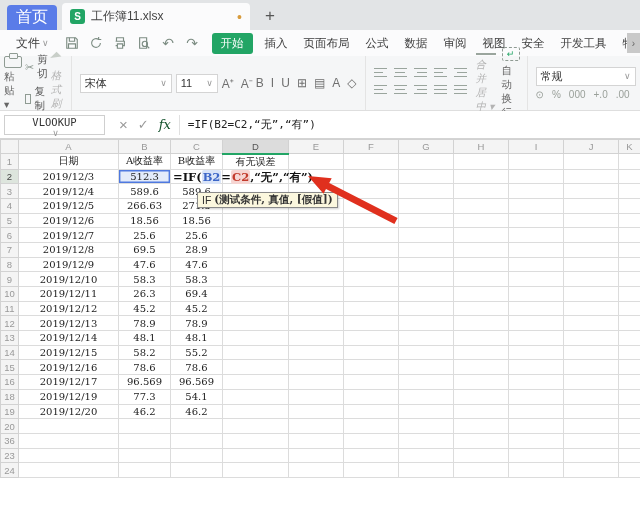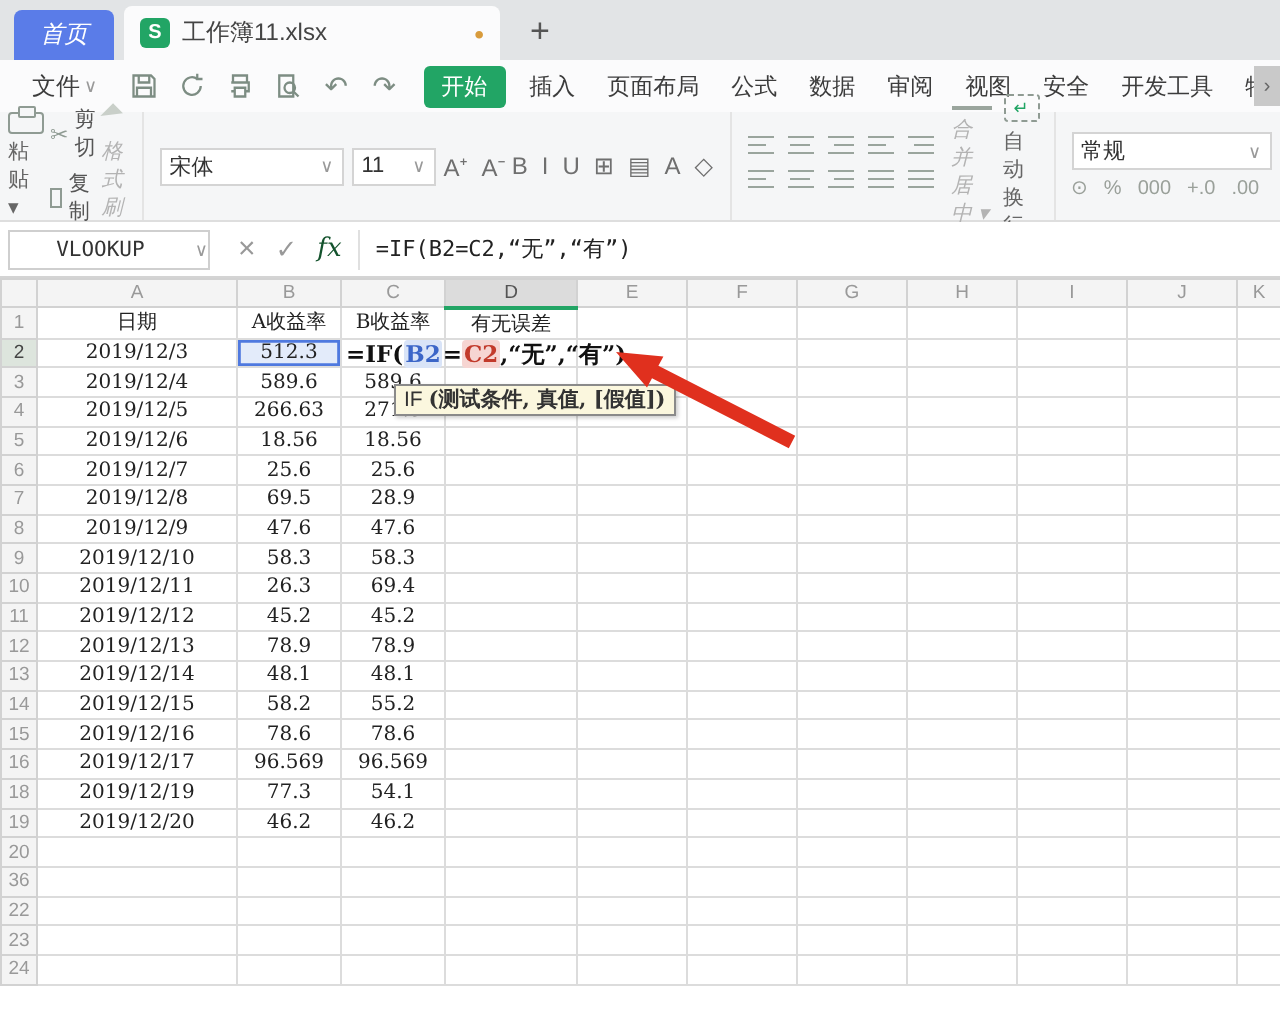--- a/index.html
+++ b/index.html
@@ -1,21 +1,21 @@
 <!DOCTYPE html>
 <html><head>
 <meta charset="utf-8">
 <style>
   * { margin:0; padding:0; box-sizing:border-box; }
   body { font-family:"Liberation Sans", sans-serif; }
   .app { position:relative; width:640px; height:505px; background:#fff; overflow:hidden; font-size:12px; color:#333; }
 
   
   .tabbar { position:absolute; left:0; top:0; width:640px; height:30px; background:#e2e4e6; }
-  .home-tab { position:absolute; left:7px; top:5px; width:50px; height:25px; background:#5a7ce8; border-radius:4px 4px 0 0; color:#fff; font-size:12px; display:flex; align-items:center; justify-content:center;font-style:italic; }
+  .home-tab { position:absolute; left:7px; top:5px; width:50px; height:25px; background:#5a7ce8; border-radius:4px 4px 0 0; color:#fff; font-size:16px; display:flex; align-items:center; justify-content:center; }
   .doc-tab { position:absolute; left:62px; top:3px; width:188px; height:27px; background:#fbfbfc; border-radius:4px 4px 0 0; display:flex; align-items:center; padding:0 8px; gap:6px; }
   .doc-badge { width:15px; height:15px; background:#22a565; color:#fff; border-radius:3px; font-size:10px; font-weight:bold; display:flex; align-items:center; justify-content:center; }
   .doc-title { font-size:12px; color:#444; flex:1; }
   .mod-dot { color:#d89b3c; font-size:14px; }
   .new-tab { position:absolute; left:258px; top:4px; width:24px; height:24px; color:#555; font-size:17px; display:flex; align-items:center; justify-content:center; }
 
   
   .menubar { position:absolute; left:0; top:30px; width:640px; height:26px; background:#fbfbfc; display:flex; align-items:center; white-space:nowrap; overflow:hidden; }
   .hamburger { width:14px; height:10px; margin-left:10px; border-top:2px solid #6a6f6a; border-bottom:2px solid #6a6f6a; background:linear-gradient(#fbfbfc 33%, #6a6f6a 33%, #6a6f6a 66%, #fbfbfc 66%); }
   .file-label { margin-left:6px; color:#3c3c3c; }
@@ -54,21 +54,21 @@
   .aln.l i:nth-child(2){width:70%;} .aln.c i:nth-child(2){width:70%; margin:0 auto;} .aln.r i:nth-child(2){width:70%; margin-left:auto;}
   .mergeico { width:20px; height:14px; border:1.2px solid #9aa59d; background:linear-gradient(#9aa59d 0 0) center/100% 1px no-repeat; margin-bottom:2px; }
   .wrapico { width:18px; height:14px; border:1.3px dashed #8f9b93; border-radius:2px; color:#22a565; font-size:9px; line-height:13px; text-align:center; margin-bottom:2px; }
   .numgrp { display:flex; flex-direction:column; gap:3px; padding:0 4px; }
   .numicons { display:flex; align-items:center; gap:8px; color:#9aa09a; font-size:10px; }
   .condgrp { display:flex; flex-direction:column; align-items:flex-end; justify-content:center; gap:2px; padding:0 2px; overflow:hidden; }
   .condico { width:18px; height:14px; background:linear-gradient(90deg,#e8a33d 33%,#d0d8d0 33% 66%,#7fb9e0 66%); border:1px solid #9aa59d; }
 
   
   .fbar { position:absolute; left:0; top:111px; width:640px; height:28px; background:#fff; border-bottom:1px solid #d4d4d4; display:flex; align-items:center; }
-  .namebox { width:101px; height:20px; margin-left:4px; border:1px solid #cfcfcf; display:flex; align-items:center; font-size:11px; color:#333; }
+  .namebox { width:101px; height:20px; margin-left:4px; border:1px solid #cfcfcf; display:flex; align-items:center; font-size:11px; color:#333;flex-direction:column; }
   .namebox .nb-text { flex:1; text-align:center; font-family:"DejaVu Sans Mono", monospace; font-size:10.5px; }
   .fbtns { display:flex; align-items:center; gap:10px; margin-left:14px; color:#999; font-size:13px; }
   .fx { font-style:italic; font-family:"DejaVu Serif", serif; color:#14532d; }
   .fsep { width:1px; height:20px; background:#e0e0e0; margin:0 8px; }
   .ftext { font-family:"DejaVu Sans Mono", monospace; font-size:11px; color:#222; }
 
   
   .gridwrap { position:absolute; left:0; top:139px; width:640px; height:366px; overflow:hidden; background:#fff; }
   table.sheet { border-collapse:collapse; table-layout:fixed; width:640px; }
   .sheet th, .sheet td { border:1px solid #dcdcdc; overflow:hidden; white-space:nowrap; font-weight:normal; }
@@ -603,34 +603,20 @@
             <td></td>
             <td></td>
             <td></td>
             <td></td>
             <td></td>
             <td></td>
             <td></td>
             <td></td>
           </tr>
           <tr>
-            <th class="row-h">22</th>
-            <td></td>
-            <td></td>
-            <td></td>
-            <td></td>
-            <td></td>
-            <td></td>
-            <td></td>
-            <td></td>
-            <td></td>
-            <td></td>
-            <td></td>
-          </tr>
-          <tr>
             <th class="row-h">23</th>
             <td></td>
             <td></td>
             <td></td>
             <td></td>
             <td></td>
             <td></td>
             <td></td>
             <td></td>
             <td></td>

